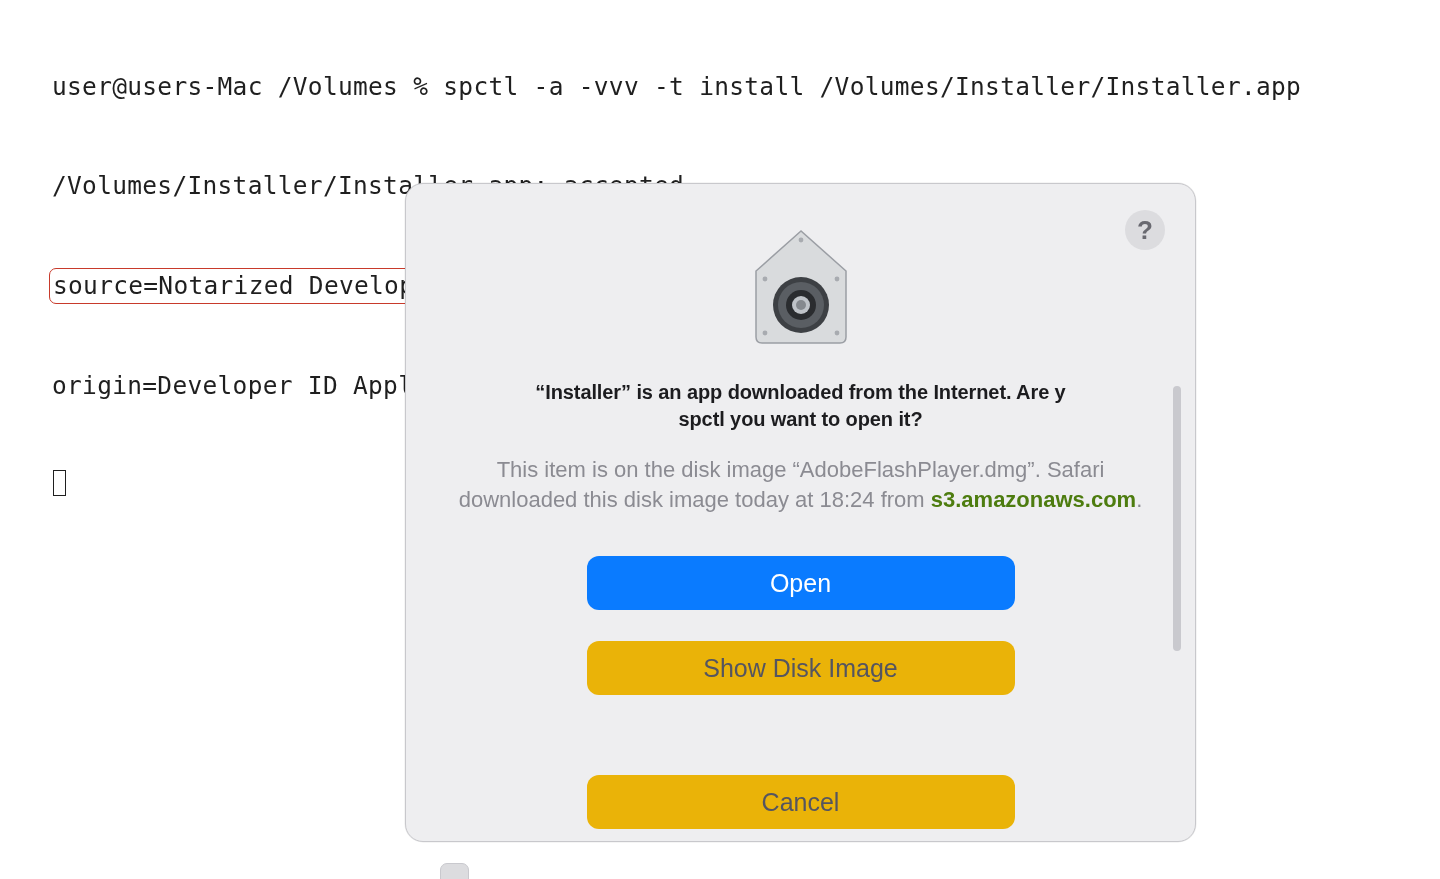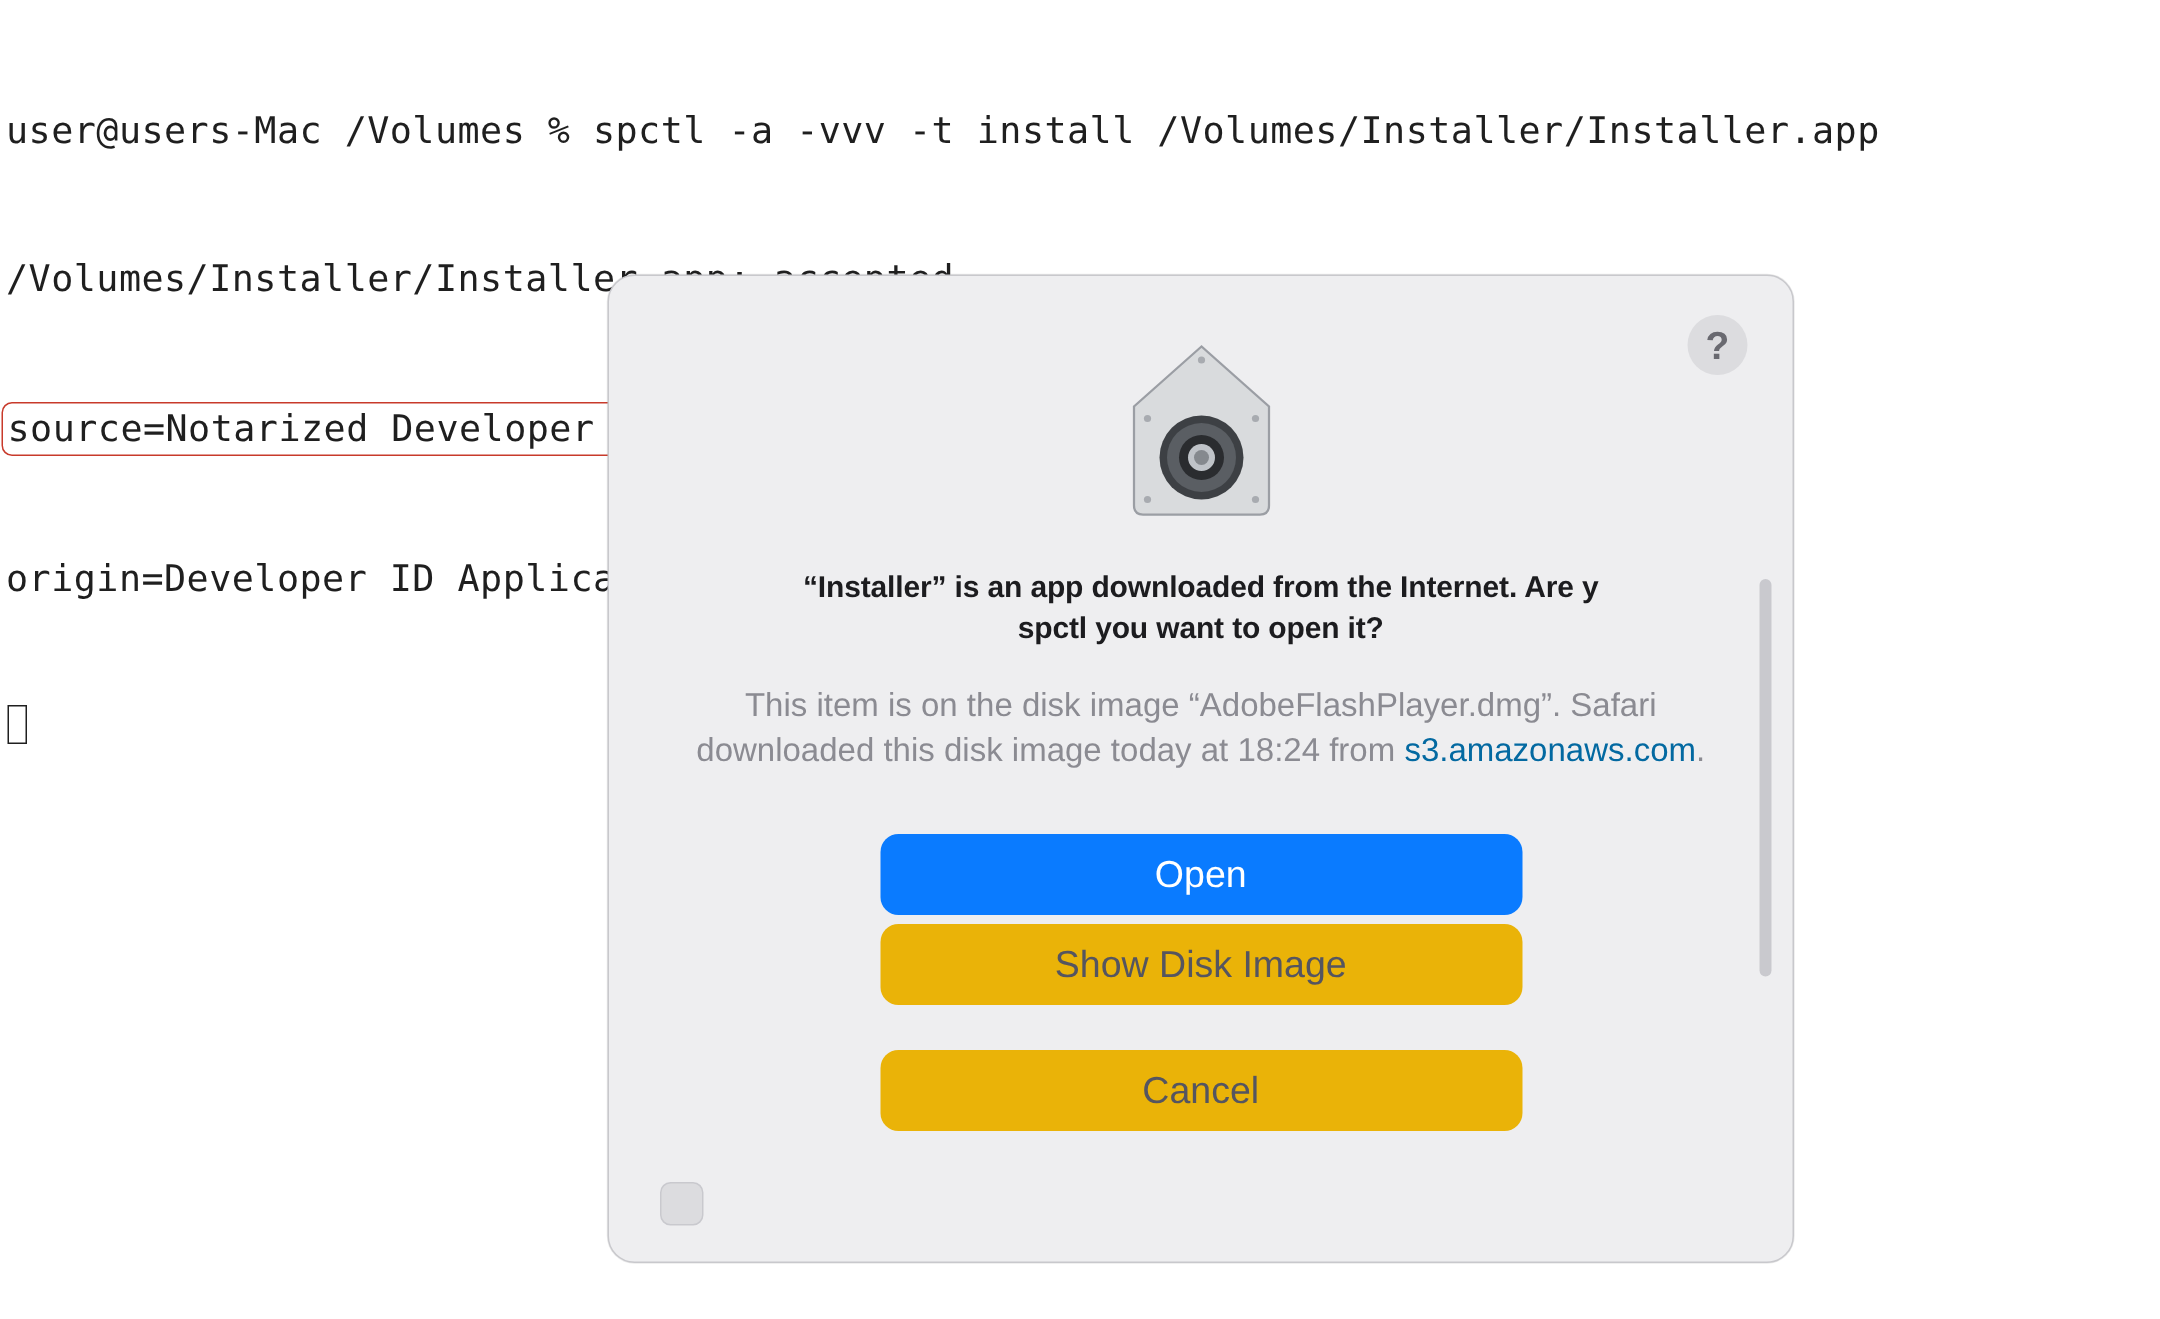--- a/index.html
+++ b/index.html
@@ -6,21 +6,21 @@
   .screen{position:relative;width:1440px;height:879px;overflow:hidden;}
   .terminal{
     font-family:"Menlo","Consolas",monospace;
     font-size:24.5px;
     line-height:1.35;
     letter-spacing:0.3px;
     white-space:pre;
     padding:4px 4px 0 4px;
     color:#1f1f1f;
   }
-  .term-line{display:block;}
+  .term-line{display:block;margin-left:48px;}
   .circled{
     display:inline-block;
     border:1.5px solid #c83a2b;
     border-radius:7px;
     padding:0 5px 1px 3px;
     margin:-1px -5px -1px -3px;
   }
   .cursor-box{
     display:inline-block;width:0.55em;height:1.05em;vertical-align:-0.12em;
     border:1.5px solid #1f1f1f;box-sizing:border-box;margin-left:1px;
@@ -58,30 +58,30 @@
     letter-spacing:-0.1px;
   }
   .title .line{display:block;}
   .subtitle{
     font-size:22px;
     color:#8b8b92;
     text-align:center;
     margin:22px 18px 0 18px;
     line-height:1.35;
   }
-  .subtitle b{color:#0369a1;font-weight:400;}
+  .subtitle b{color:#4d7c0f;font-weight:700;}
   .body-scroll{
     position:absolute;
     top:202px;right:14px;
     width:8px;height:265px;
     background:#c9c9ce;border-radius:4px;
   }
   .buttons{
     display:flex;flex-direction:column;align-items:center;
-    gap:6px;margin-top:42px;
+    gap:31px;margin-top:42px;
   }
   .btn{
     width:428px;height:54px;
     border:none;border-radius:12px;
     font-size:25px;font-weight:500;
     display:flex;align-items:center;justify-content:center;
     cursor:default;
   }
   .btn-primary{background:#0a7bff;color:#fff;}
   .btn-secondary{background:#eab308;color:#555560;}

